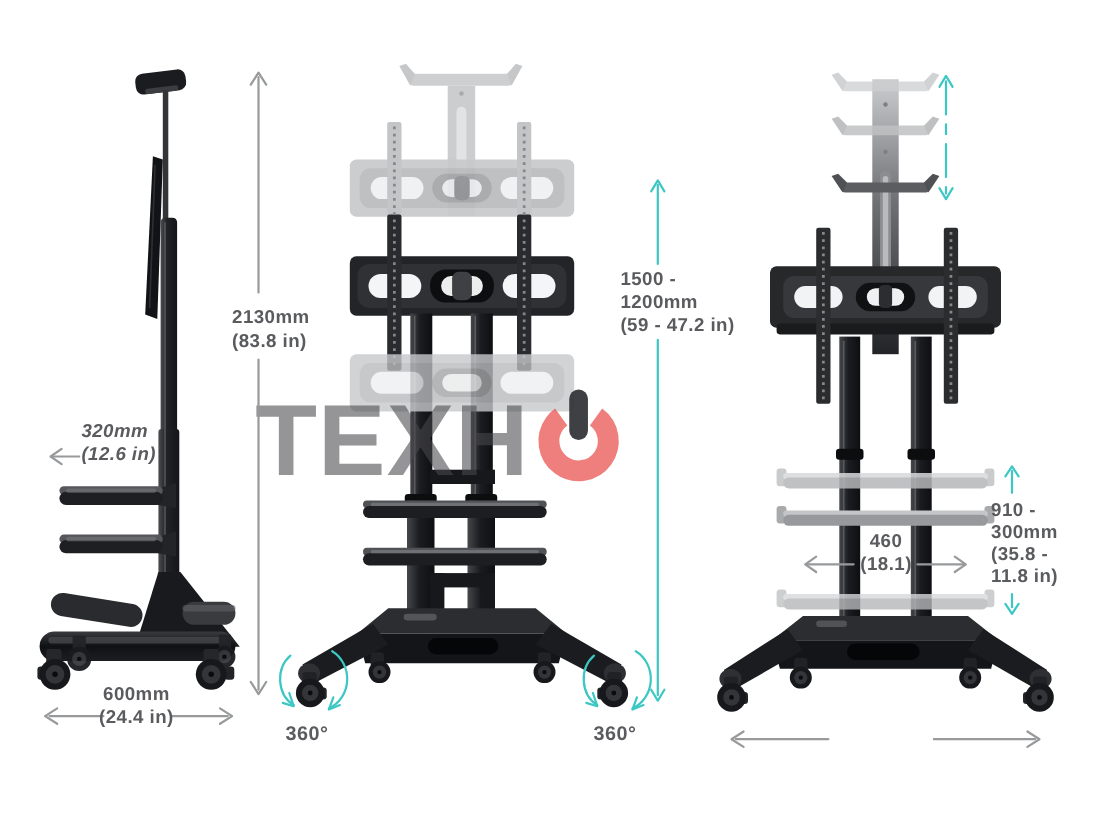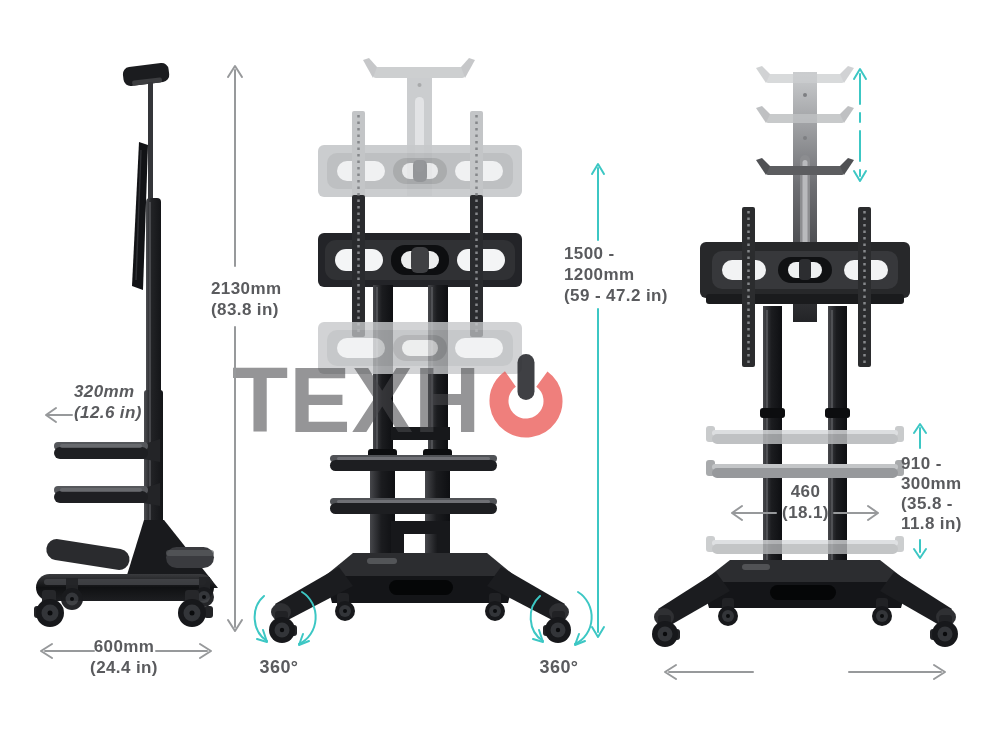--- a/index.html
+++ b/index.html
@@ -391,21 +391,21 @@
   <div class="lbl" style="left:74px;top:381px;font-style:italic;">
     <div>320mm</div>
     <div>(12.6 in)</div>
   </div>
 
   <div class="lbl" style="left:211px;top:278px;">
     <div>2130mm</div>
     <div>(83.8 in)</div>
   </div>
 
-  <div class="lbl center" style="left:58px;top:636px;width:132px;">
+  <div class="lbl center" style="left:58px;top:620px;width:132px;">
     <div>600mm</div>
     <div>(24.4 in)</div>
   </div>
 
   <div class="lbl" style="left:564px;top:243px;">
     <div>1500 -</div>
     <div>1200mm</div>
     <div>(59 - 47.2 in)</div>
   </div>
 

